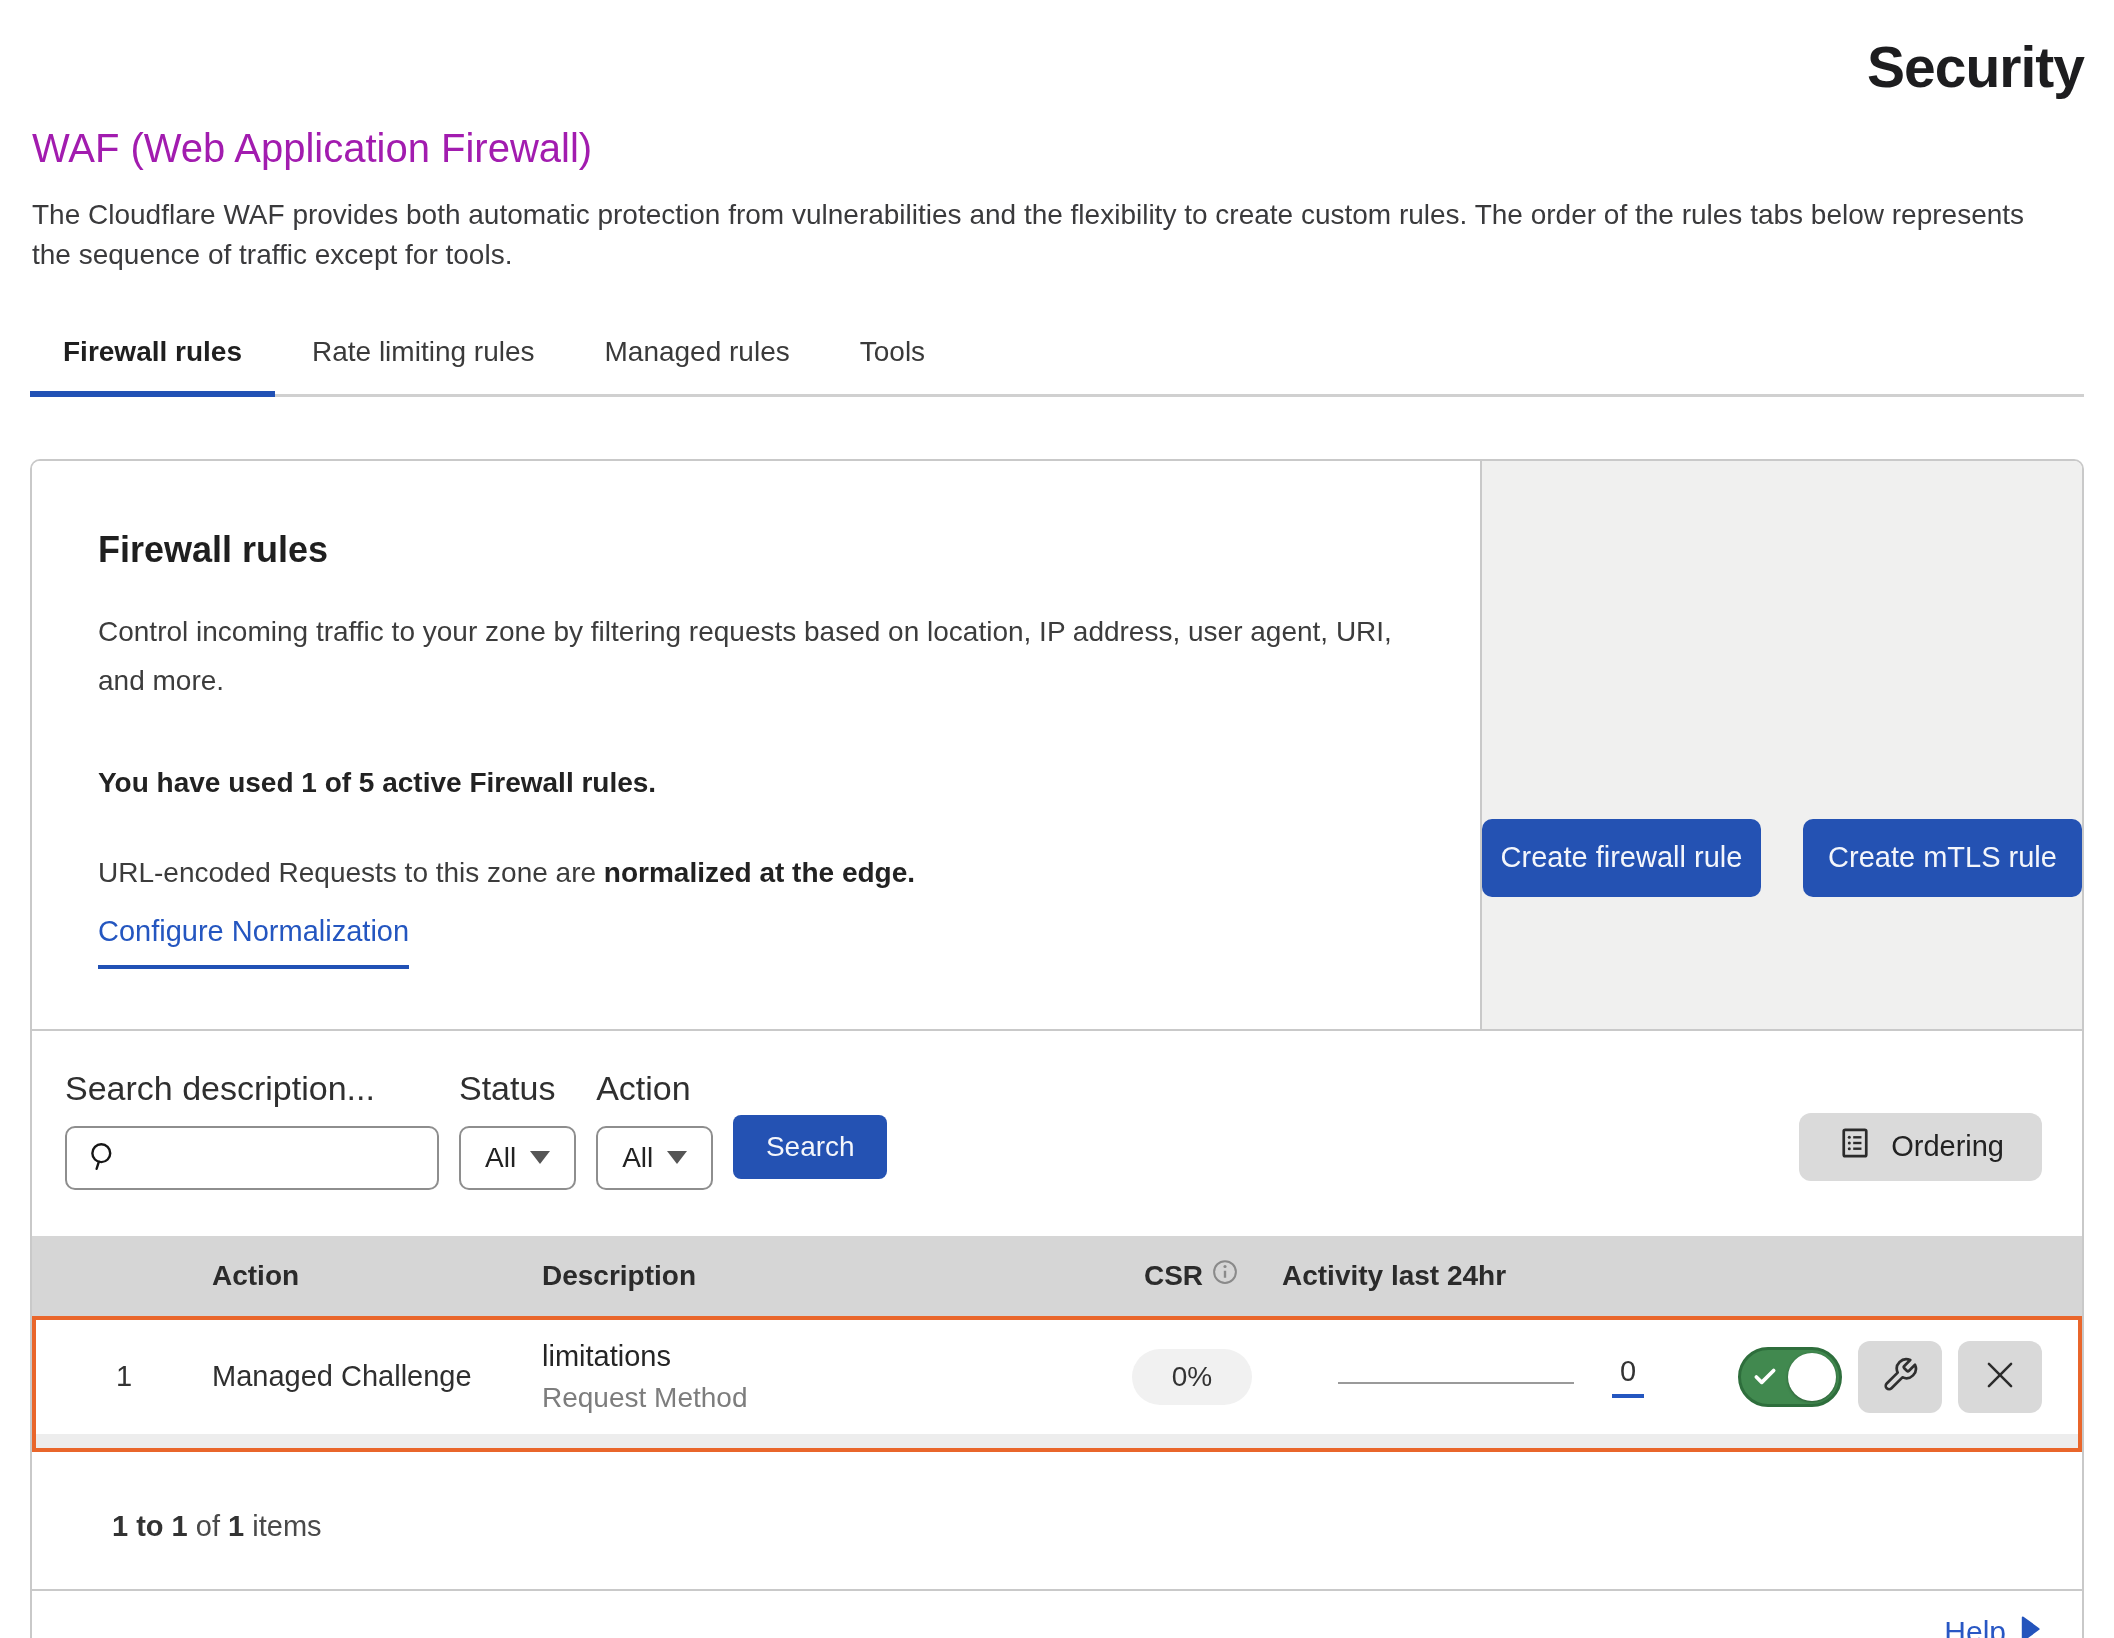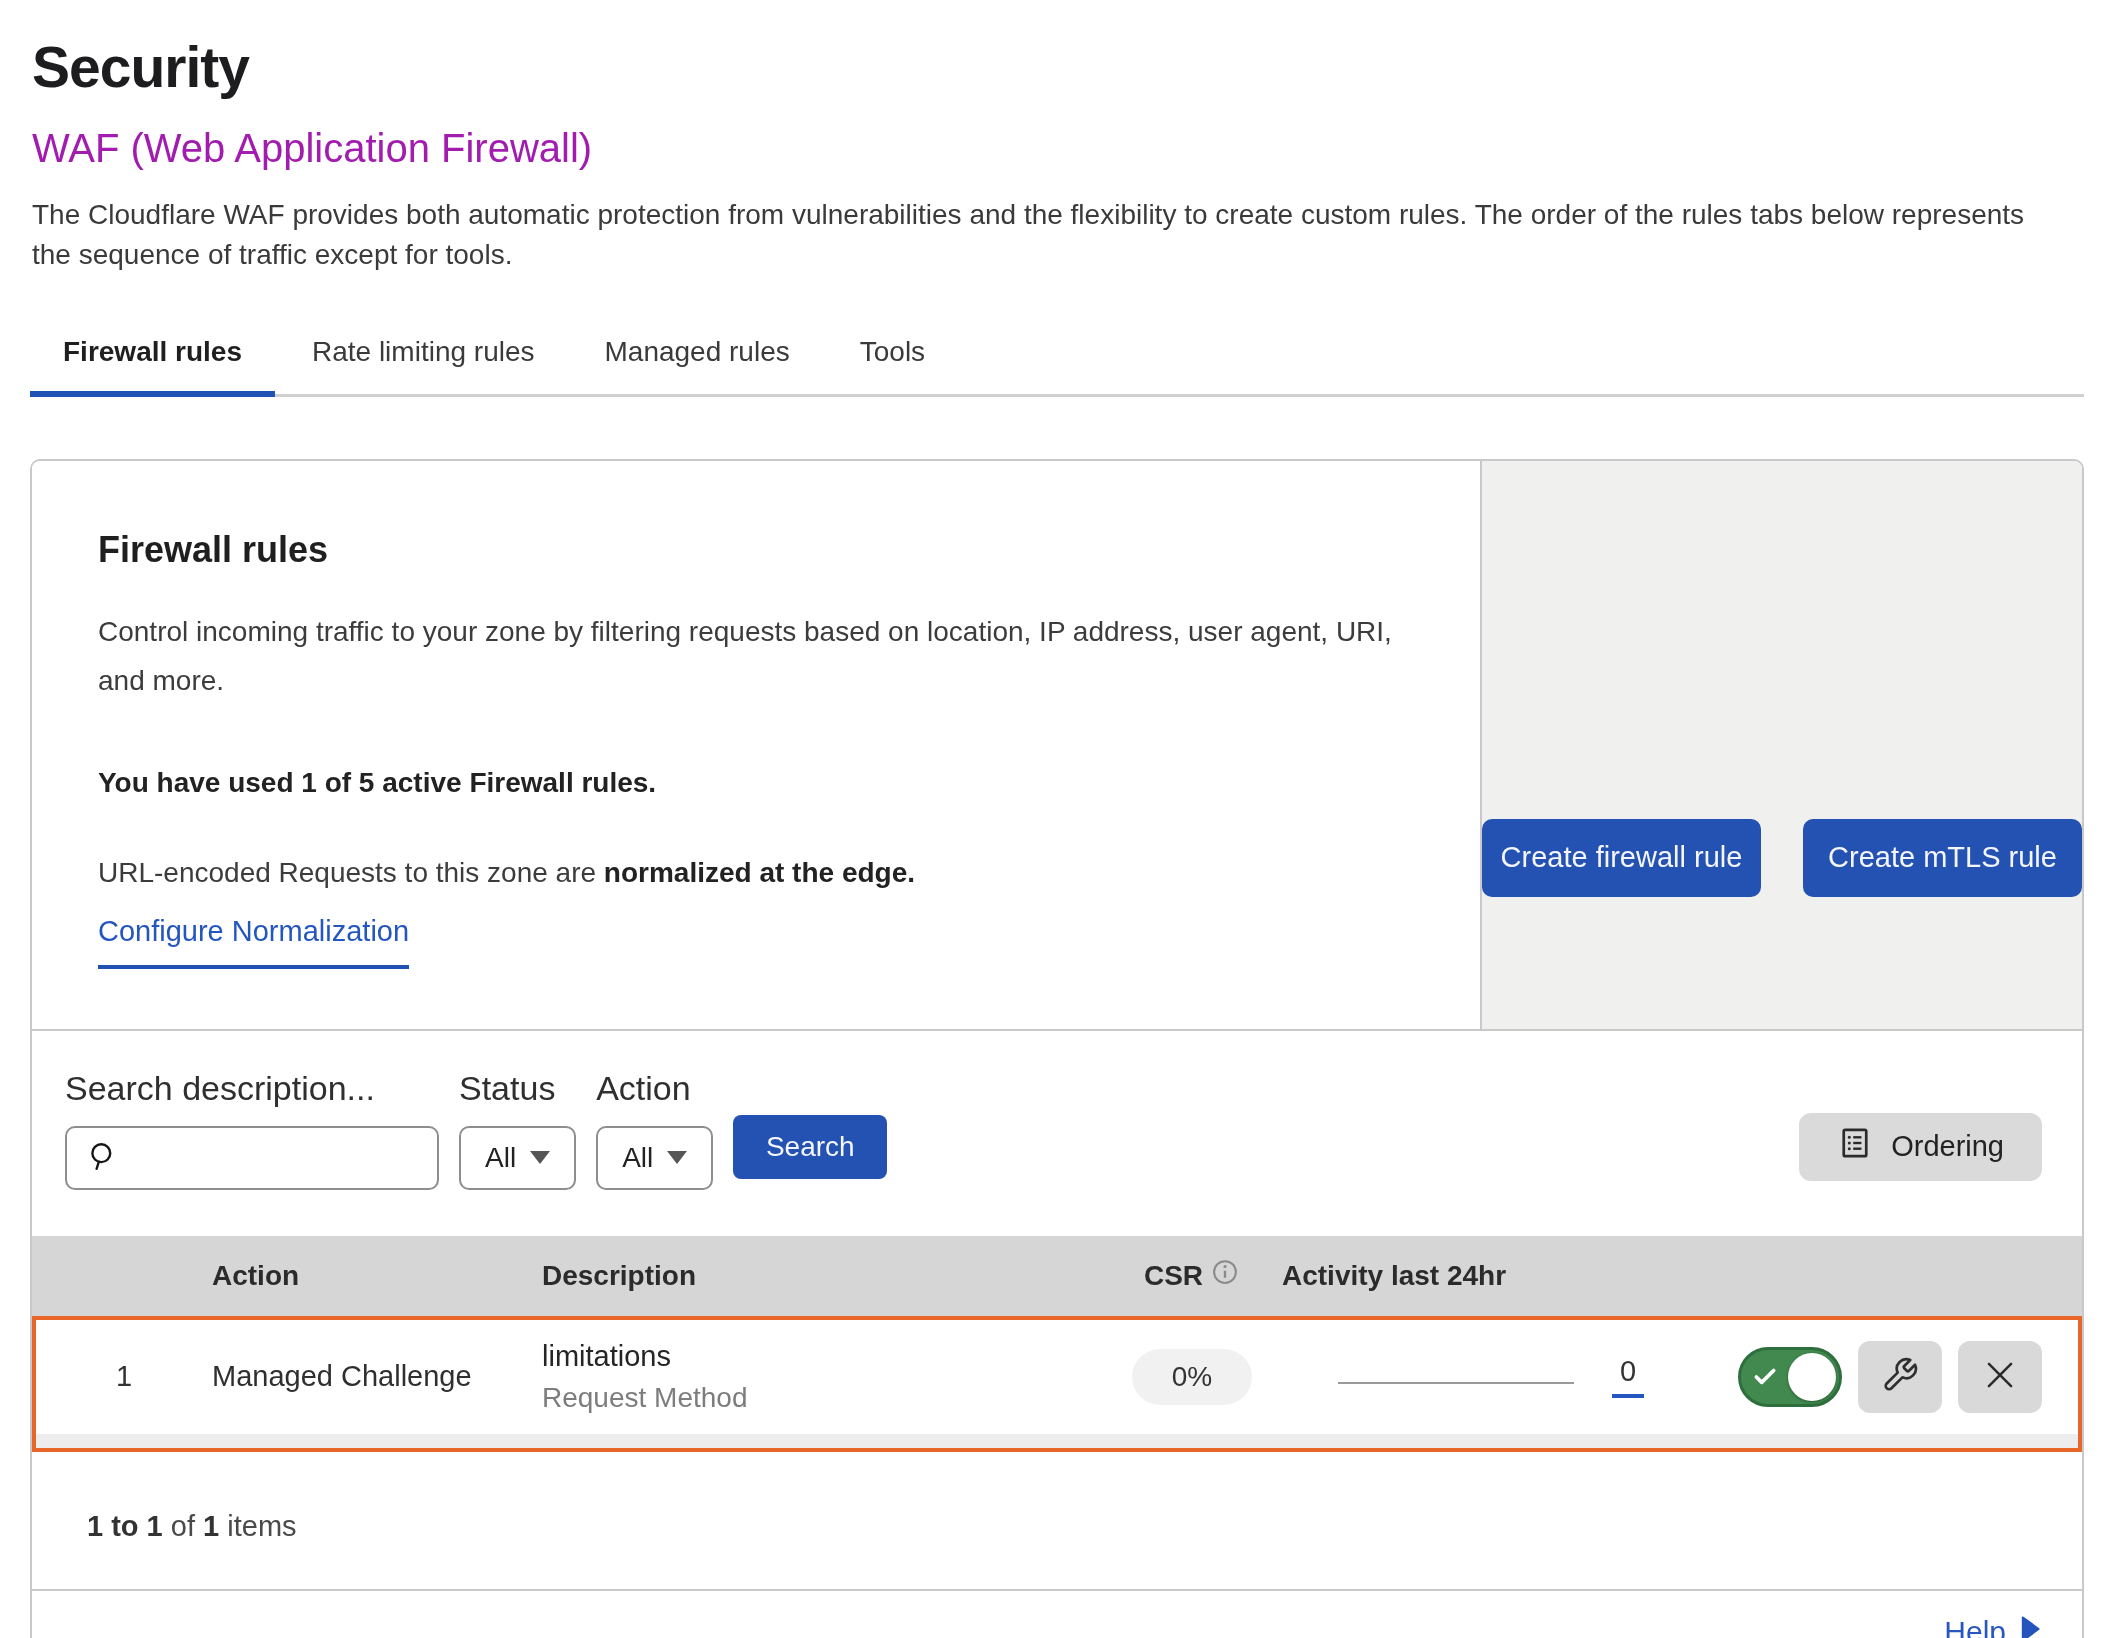--- a/index.html
+++ b/index.html
@@ -3,21 +3,21 @@
 <meta charset="utf-8">
 <style>
   html,body { margin:0; padding:0; background:#fff; }
   body {
     width:2114px; height:1638px; overflow:hidden; box-sizing:border-box;
     font-family:"Liberation Sans","DejaVu Sans",sans-serif; color:#2f2f2f;
     -webkit-font-smoothing:antialiased;
   }
   .page { padding:26px 30px 0 30px; }
 
-  .title { font-size:57px; font-weight:700; margin:8px 0 0 2px; color:#1d1d1f; letter-spacing:-1px; }
+  .title { font-size:57px; font-weight:700; margin:8px 0 0 2px; color:#1d1d1f; letter-spacing:-1px;text-align:right; }
   .subtitle { font-size:40px; font-weight:400; margin:26px 0 0 2px; color:#a21caf; }
   .page-desc { font-size:28px; line-height:1.44; margin:24px 0 0 2px; color:#3a3a3c; max-width:1995px; }
 
   
   .tabbar { display:flex; gap:4px; margin-top:46px; border-bottom:3px solid #d0d0d0; }
   .tab { position:relative; padding:14px 33px 26px 33px; font-size:28px; color:#3a3a3a; cursor:pointer; white-space:nowrap; }
   .tab.active { font-weight:700; color:#1f1f1f; }
   .tab.active::after { content:""; position:absolute; left:0; right:0; bottom:-3px; height:6px; background:#2151b5; }
 
   
@@ -74,21 +74,21 @@
   .cell-controls { display:flex; justify-content:flex-end; align-items:center; gap:16px; padding-right:36px; }
   .toggle { width:98px; height:54px; background:#41894f; border:3px solid #2e6e3c; border-radius:30px;
             position:relative; display:flex; align-items:center; cursor:pointer; box-sizing:content-box; }
   .toggle .knob { position:absolute; right:3px; top:3px; width:48px; height:48px; background:#fff; border-radius:50%;
                   box-shadow:0 1px 3px rgba(0,0,0,.35); }
   .toggle svg { margin-left:11px; }
   .icon-btn { width:84px; height:72px; background:#d9d9d9; border:none; border-radius:12px;
               display:flex; align-items:center; justify-content:center; cursor:pointer; }
   .row-strip { height:14px; background:#ededed; }
 
-  .pagination { padding:58px 0 46px 55px; font-size:29px; color:#4a4a4a; }
+  .pagination { padding:58px 0 46px 55px; font-size:29px; color:#4a4a4a;margin-left:25px; }
   .pagination b { color:#333; }
 
   .help-row { border-top:2px solid #c9c9c9; height:82px; display:flex; align-items:center;
               justify-content:flex-end; padding-right:42px; }
   .help-link { font-size:30px; color:#2857c4; text-decoration:none; display:flex; align-items:center; gap:14px; cursor:pointer; }
 </style>
 </head>
 <body>
 
 <div class="page">

